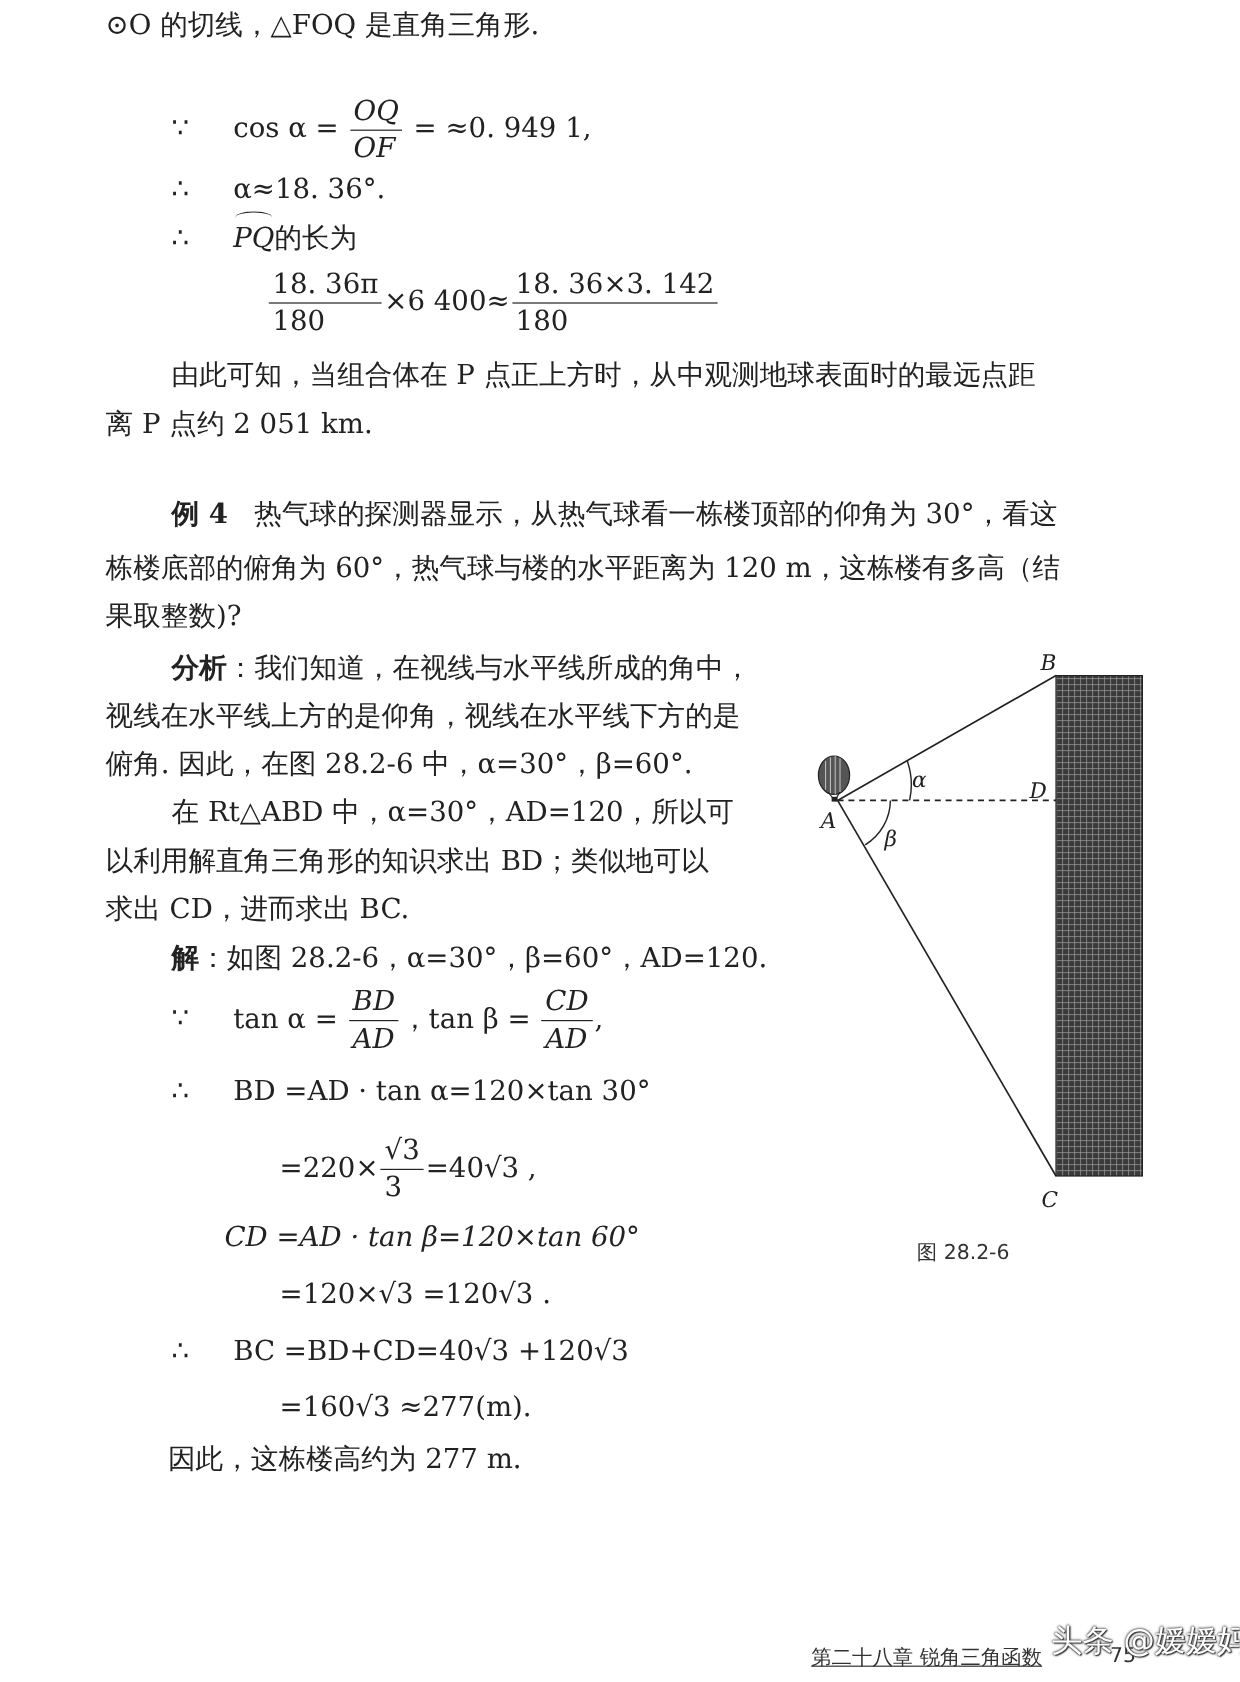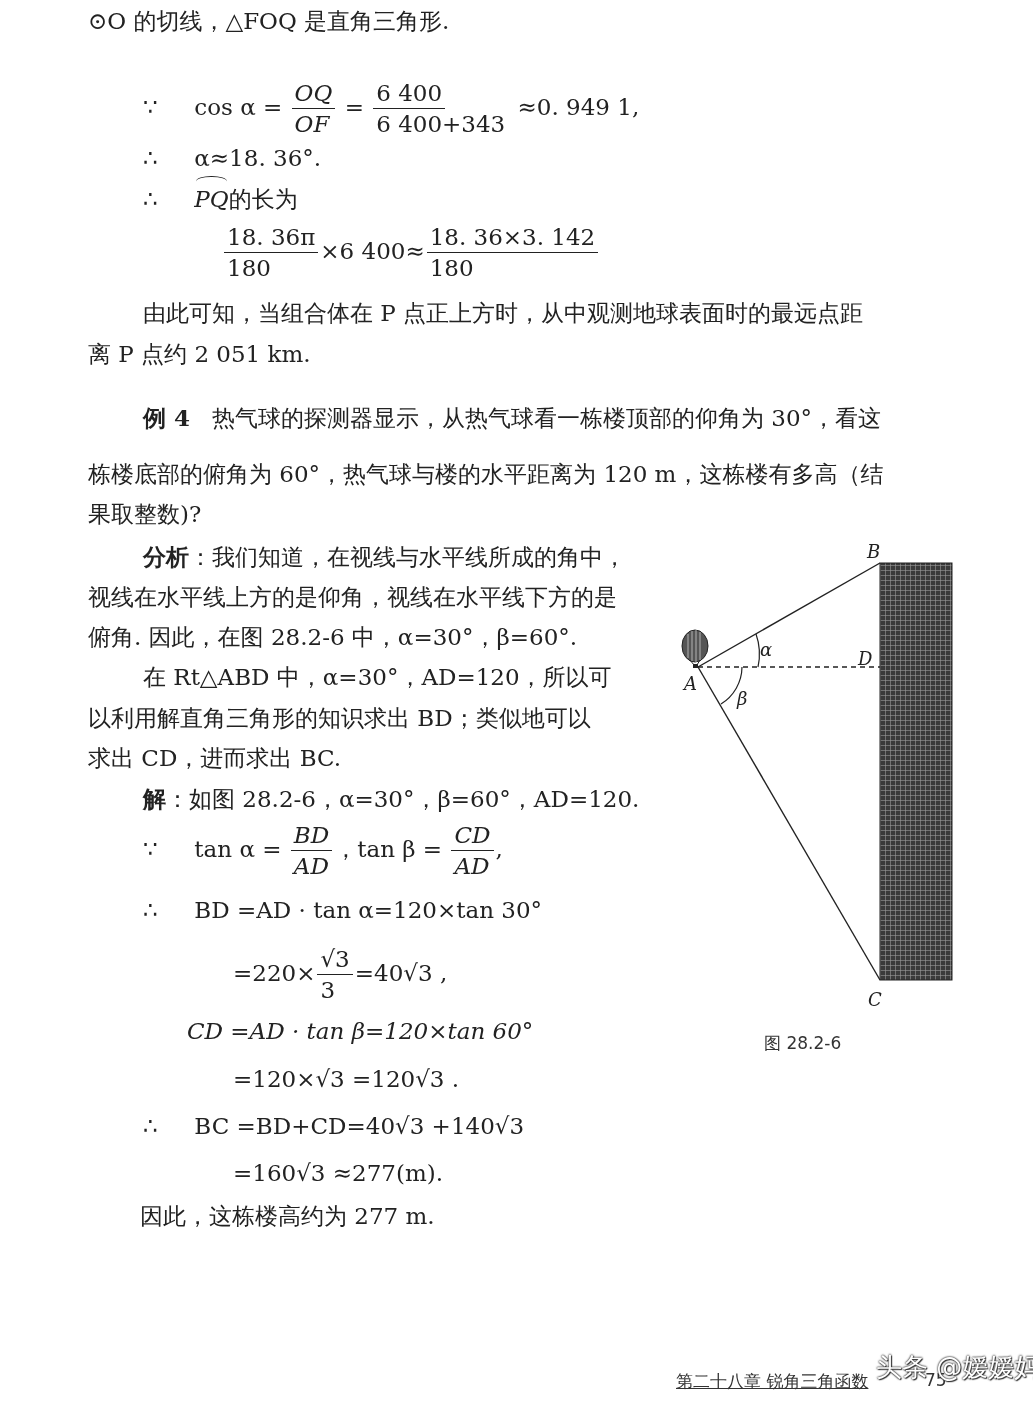--- a/index.html
+++ b/index.html
@@ -26,24 +26,20 @@
 <div class="abs txt" style="left:88px;top:4px;">⊙O 的切线，△FOQ 是直角三角形.</div>
 
 <div class="abs txt" style="left:143px;top:78px;">
   <span class="sym">∵</span>
   <span>cos α =</span>
   <span class="frac it">
     <span class="num">OQ</span>
     <span class="den">OF</span>
   </span>
   <span>=</span>
-  <span class="frac">
-    <span class="num">6 400</span>
-    <span class="den">6 400+343</span>
-  </span>
   <span>≈0. 949 1,</span>
 </div>
 
 <div class="abs txt" style="left:143px;top:141px;">
   <span class="sym">∴</span>
   <span>α≈18. 36°.</span>
 </div>
 
 <div class="abs txt" style="left:143px;top:182px;">
   <span class="sym">∴</span>
@@ -56,21 +52,21 @@
     <span class="den">180</span>
   </span><span>×6 400≈</span><span class="frac">
     <span class="num">18. 36×3. 142</span>
     <span class="den">180</span>
   </span>
 </div>
 
 <div class="abs txt" style="left:143px;top:296px;">由此可知，当组合体在 P 点正上方时，从中观测地球表面时的最远点距</div>
 <div class="abs txt" style="left:88px;top:337px;">离 P 点约 2 051 km.</div>
 
-<div class="abs txt" style="left:143px;top:401px;">
+<div class="abs txt" style="left:143px;top:412px;">
   <span class="bold">例 4</span>&nbsp;&nbsp;
   <span>热气球的探测器显示，从热气球看一栋楼顶部的仰角为 30°，看这</span>
 </div>
 <div class="abs txt" style="left:88px;top:457px;">栋楼底部的俯角为 60°，热气球与楼的水平距离为 120 m，这栋楼有多高（结</div>
 <div class="abs txt" style="left:88px;top:497px;">果取整数)?</div>
 
 <div class="abs txt" style="left:143px;top:540px;">
   <span class="bold">分析</span><span>：我们知道，在视线与水平线所成的角中，</span>
 </div>
 <div class="abs txt" style="left:88px;top:580px;">视线在水平线上方的是仰角，视线在水平线下方的是</div>
@@ -106,21 +102,21 @@
     <span class="num">√3</span>
     <span class="den">3</span>
   </span><span>=40√3 ,</span>
 </div>
 
 <div class="abs txt it" style="left:187px;top:1014px;">CD =AD · tan β=120×tan 60°</div>
 <div class="abs txt" style="left:233px;top:1062px;">=120×√3 =120√3 .</div>
 
 <div class="abs txt" style="left:143px;top:1109px;">
   <span class="sym">∴</span>
-  <span>BC =BD+CD=40√3 +140√3</span>
+  <span>BC =BD+CD=40√3 +120√3</span>
 </div>
 <div class="abs txt" style="left:233px;top:1156px;">=160√3 ≈277(m).</div>
 <div class="abs txt" style="left:140px;top:1199px;">因此，这栋楼高约为 277 m.</div>
 
 <div class="abs" style="left:660px;top:530px;width:320px;height:530px;">
   <svg width="320" height="530" viewBox="0 0 320 530">
     <defs>
       <pattern id="grid" width="5" height="5" patternUnits="userSpaceOnUse">
         <rect width="5" height="5" fill="#3a3a3a"></rect>
         <path d="M0 0.5 H5 M0.5 0 V5" stroke="#9a9a9a" stroke-width="0.6"></path>

